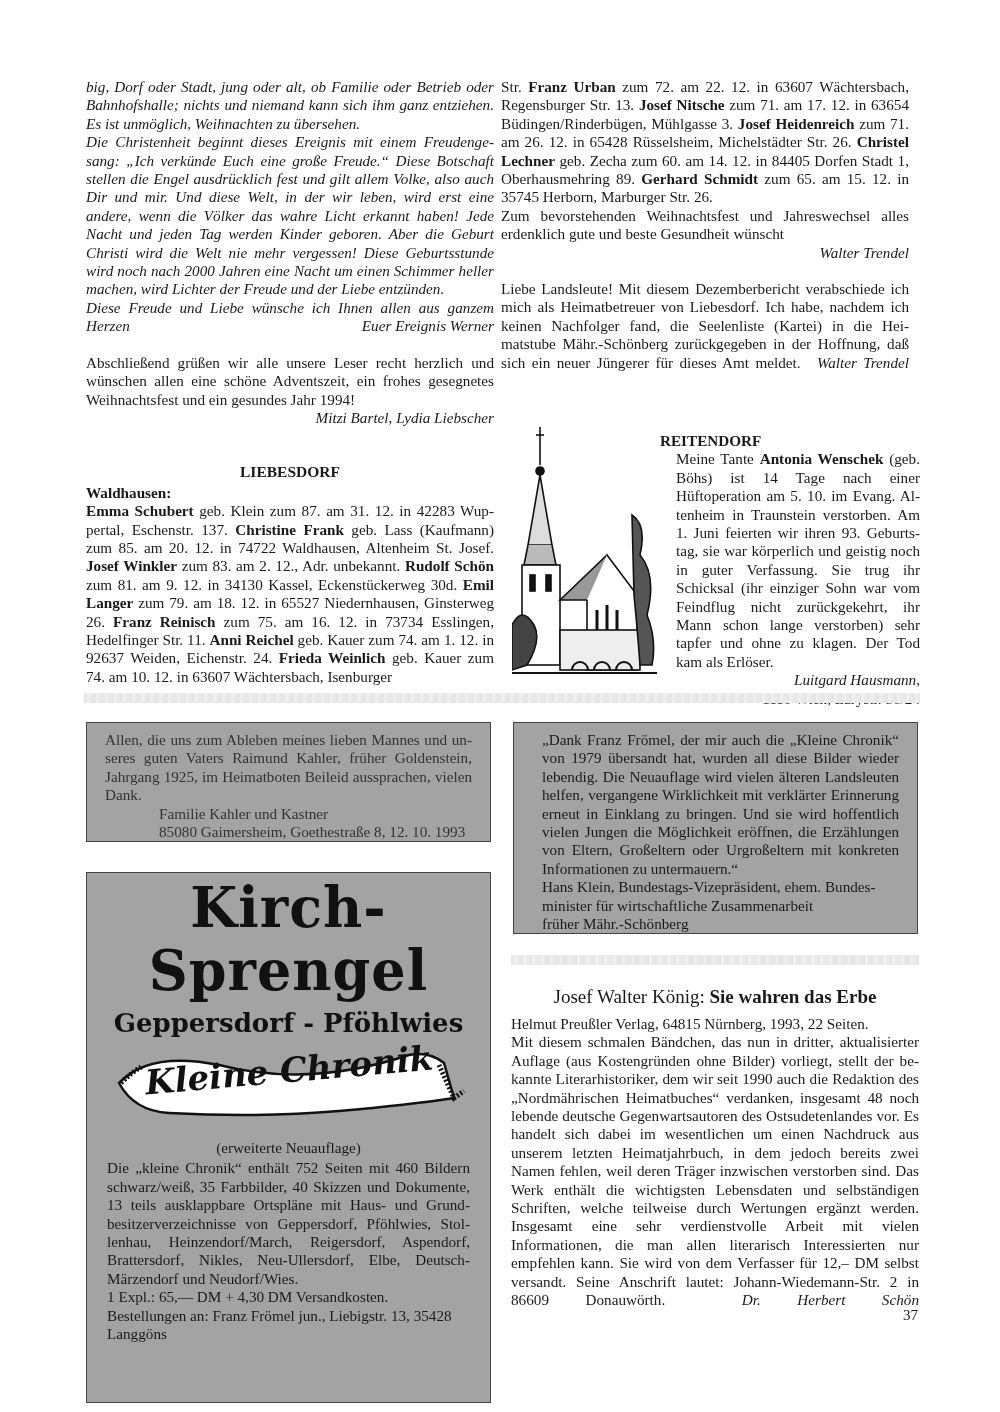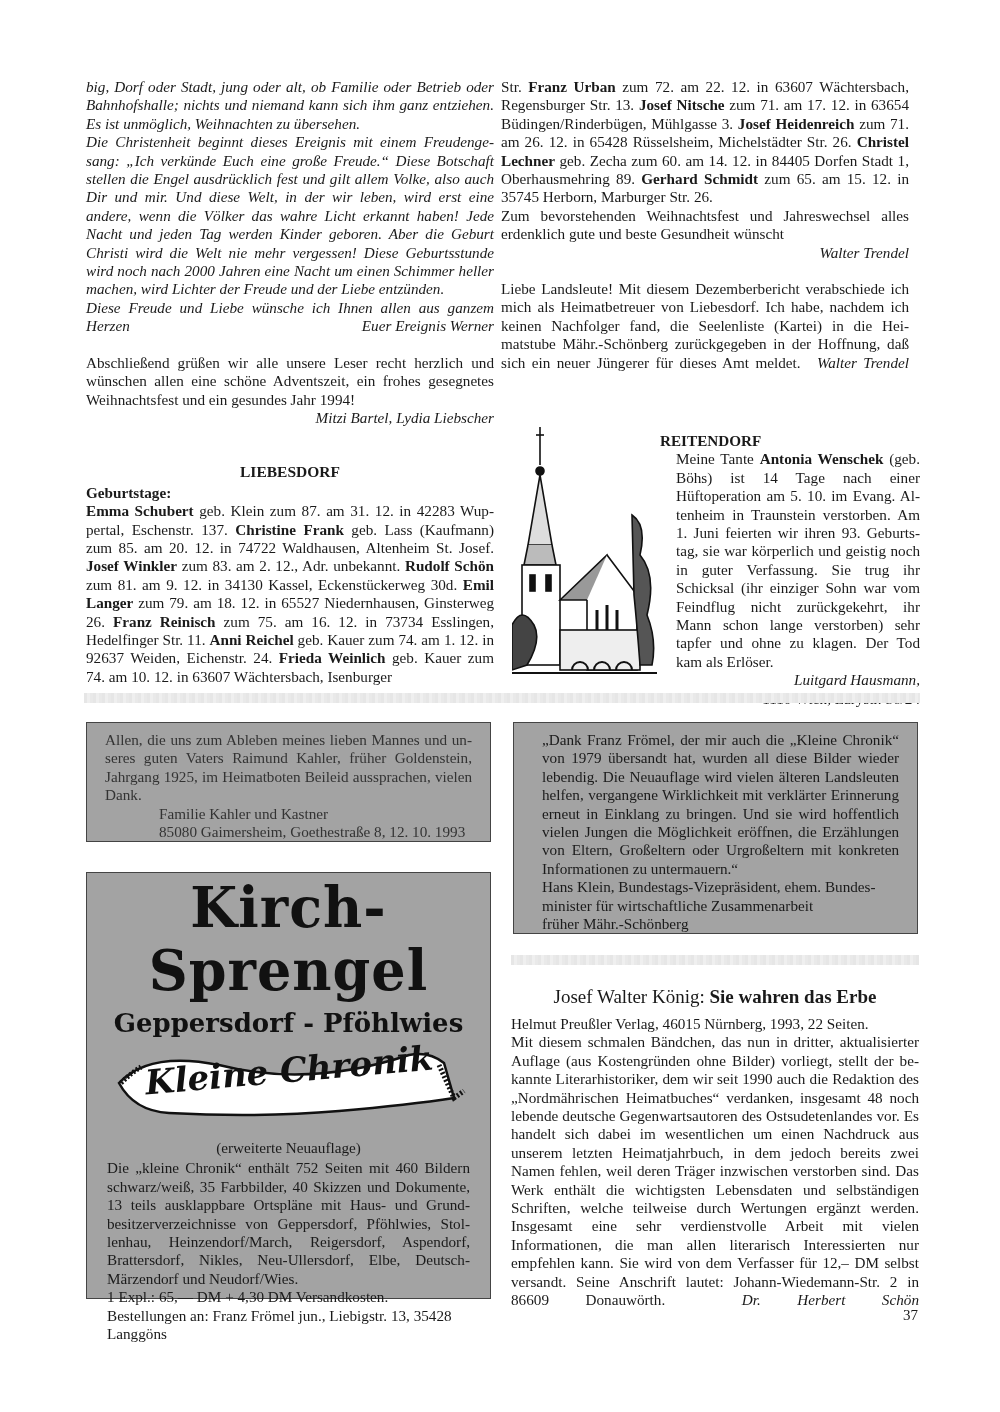--- a/index.html
+++ b/index.html
@@ -35,21 +35,21 @@
     </p>
   </div>
 
   <div style="margin-top:18px;" class="just">
     <p>Abschließend grüßen wir alle unsere Leser recht herzlich und wünschen allen eine schöne Adventszeit, ein frohes gesegnetes Weihnachtsfest und ein gesundes Jahr 1994!</p>
     <span class="sig">Mitzi Bartel, Lydia Liebscher</span>
   </div>
 
   <div style="margin-top:36px;">
     <div class="h-sec">LIEBESDORF</div>
-    <div class="b" style="margin-top:2px;">Geburtstage:</div>
+    <div class="b" style="margin-top:2px;">Waldhausen:</div>
     <p class="just">
       <b>Emma Schubert</b><span> geb. Klein zum 87. am 31. 12. in 42283 Wup­pertal, Eschenstr. 137. </span><b>Christine Frank</b><span> geb. Lass (Kaufmann) zum 85. am 20. 12. in 74722 Waldhausen, Altenheim St. Josef. </span><b>Josef Winkler</b><span> zum 83. am 2. 12., Adr. unbekannt. </span><b>Rudolf Schön</b><span> zum 81. am 9. 12. in 34130 Kassel, Eckenstückerweg 30d. </span><b>Emil Langer</b><span> zum 79. am 18. 12. in 65527 Niedernhausen, Ginsterweg 26. </span><b>Franz Reinisch</b><span> zum 75. am 16. 12. in 73734 Esslingen, Hedelfinger Str. 11. </span><b>Anni Reichel</b><span> geb. Kauer zum 74. am 1. 12. in 92637 Weiden, Eichenstr. 24. </span><b>Frieda Weinlich</b><span> geb. Kauer zum 74. am 10. 12. in 63607 Wächtersbach, Isenburger</span>
     </p>
   </div>
 </div>
 
 <div class="abs col" style="left:501px; top:78px;">
   <p class="just">
     <span>Str. </span><b>Franz Urban</b><span> zum 72. am 22. 12. in 63607 Wächtersbach, Regensburger Str. 13. </span><b>Josef Nitsche</b><span> zum 71. am 17. 12. in 63654 Büdingen/Rinderbügen, Mühlgasse 3. </span><b>Josef Heidenreich</b><span> zum 71. am 26. 12. in 65428 Rüsselsheim, Michelstädter Str. 26. </span><b>Christel Lechner</b><span> geb. Zecha zum 60. am 14. 12. in 84405 Dor­fen Stadt 1, Oberhausmehring 89. </span><b>Gerhard Schmidt</b><span> zum 65. am 15. 12. in 35745 Herborn, Marburger Str. 26.</span>
   </p>
@@ -96,21 +96,21 @@
 </div>
 
 <div class="divider" style="left:84px; top:693px; width:836px;"></div>
 
 <div class="box" style="left:86px; top:722px; width:405px; height:120px; padding:8px 18px;">
   <p class="just" style="color:#333;">Allen, die uns zum Ableben meines lieben Mannes und un­seres guten Vaters Raimund Kahler, früher Goldenstein, Jahrgang 1925, im Heimatboten Beileid aussprachen, vie­len Dank.</p>
   <p style="margin-left:54px; color:#333;">Familie Kahler und Kastner</p>
   <p style="margin-left:54px; color:#333;">85080 Gaimersheim, Goethestraße 8, 12. 10. 1993</p>
 </div>
 
-<div class="box" style="left:86px; top:872px; width:405px; height:427px; padding:6px 20px;">
+<div class="box" style="left:86px; top:872px; width:405px; height:531px; padding:6px 20px;">
   <div class="fraktur-title">Kirch-Sprengel</div>
   <div class="fraktur-sub" style="margin-top:8px;">Geppersdorf - Pföhlwies</div>
   <div class="banner">
     <svg width="360" height="80" viewBox="0 0 360 80" style="position:absolute; left:0; top:0;">
       <path d="M10 40 Q40 8 110 22 Q200 45 300 12 Q320 8 335 20 L345 55 Q300 62 230 68 Q150 75 60 70 Q25 68 10 40 Z" fill="#fff" stroke="#111" stroke-width="2.5"></path>
       <path d="M12 40 Q22 30 32 24" stroke="#111" stroke-width="5" stroke-dasharray="2 2"></path>
       <path d="M330 22 L345 55 L355 48" stroke="#111" stroke-width="5" stroke-dasharray="2 2" fill="none"></path>
     </svg>
     <div class="banner-text">Kleine Chronik</div>
   </div>
@@ -125,20 +125,20 @@
   <p>Hans Klein, Bundestags-Vizepräsident, ehem. Bundes­minister für wirtschaftliche Zusammenarbeit</p>
   <p>früher Mähr.-Schönberg</p>
 </div>
 
 <div class="divider" style="left:511px; top:955px; width:408px;"></div>
 
 <div class="abs col" style="left:511px; top:985px;">
   <div class="center" style="font-size:19px; line-height:24px; margin-bottom:6px;">
     <span>Josef Walter König: </span><b>Sie wahren das Erbe</b>
   </div>
-  <p>Helmut Preußler Verlag, 46015 Nürnberg, 1993, 22 Seiten.</p>
+  <p>Helmut Preußler Verlag, 64815 Nürnberg, 1993, 22 Seiten.</p>
   <p class="just" style="text-align-last: justify;">
     <span>Mit diesem schmalen Bändchen, das nun in dritter, aktualisierter Auflage (aus Kostengründen ohne Bilder) vorliegt, stellt der be­kannte Literarhistoriker, dem wir seit 1990 auch die Redaktion des „Nordmährischen Heimatbuches“ verdanken, insgesamt 48 noch lebende deutsche Gegenwartsautoren des Ostsudetenlan­des vor. Es handelt sich dabei im wesentlichen um einen Nach­druck aus unserem letzten Heimatjahrbuch, in dem jedoch be­reits zwei Namen fehlen, weil deren Träger inzwischen verstorben sind. Das Werk enthält die wichtigsten Lebensdaten und selbständigen Schriften, welche teilweise durch Wertungen ergänzt werden. Insgesamt eine sehr verdienstvolle Arbeit mit vielen Informationen, die man allen literarisch Interessierten nur empfehlen kann. Sie wird von dem Verfasser für 12,– DM selbst versandt. Seine Anschrift lautet: Johann-Wiedemann-Str. 2 in 86609 Donauwörth.</span>
     <span class="it" style="margin-left:40px;">Dr. Herbert Schön</span>
   </p>
 </div>
 
 <div class="pagenum">37</div>
 
 </body></html>

